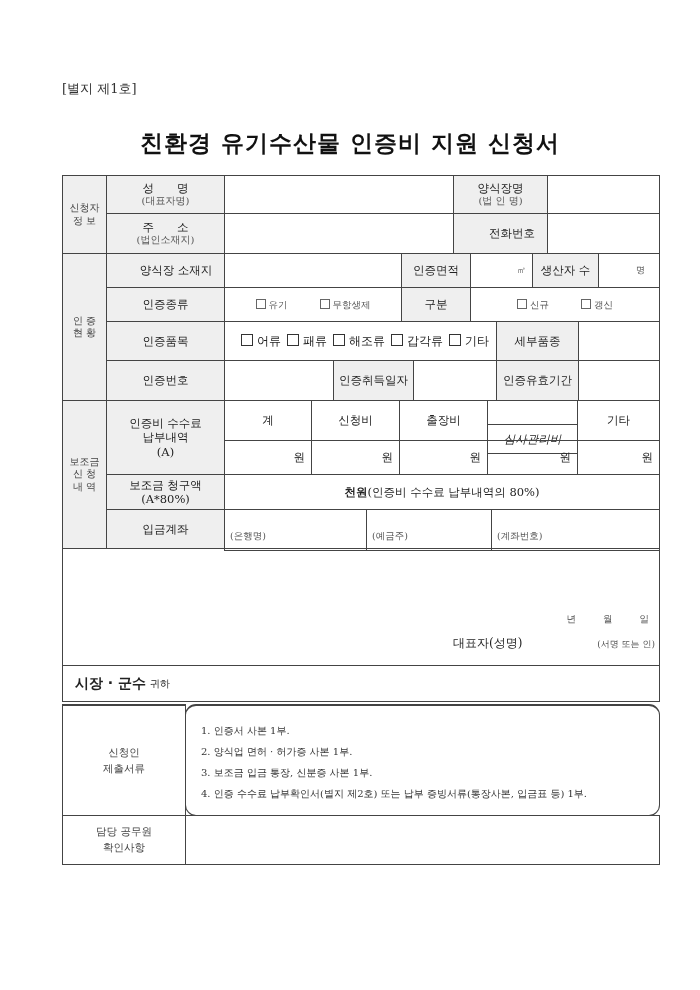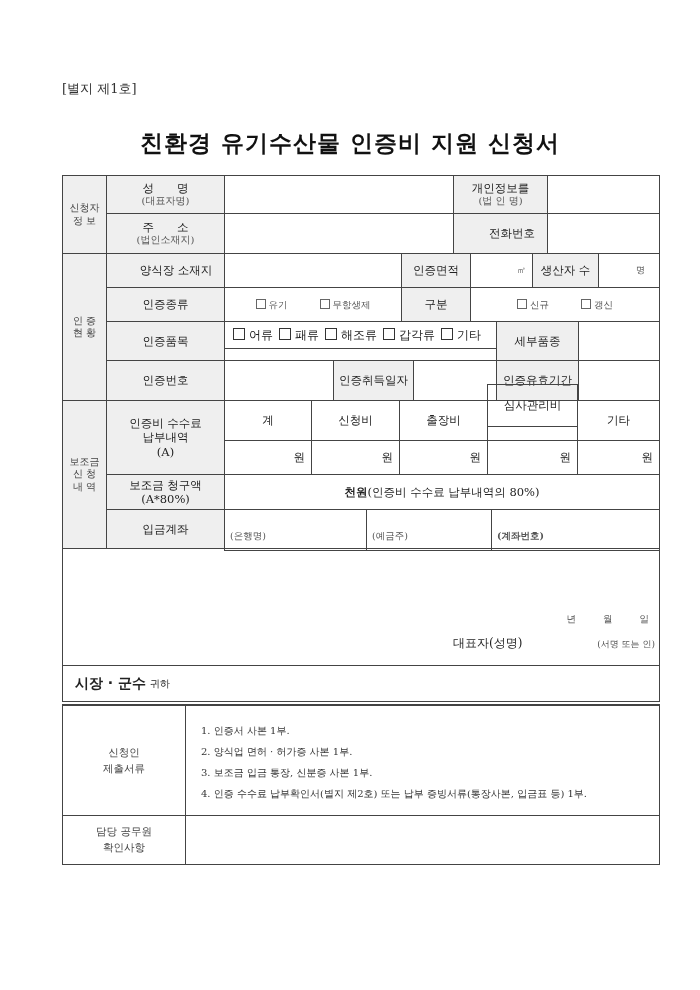--- a/index.html
+++ b/index.html
@@ -40,21 +40,21 @@
 <div class="abs title">친환경 유기수산물 인증비 지원 신청서</div>
 
 <div class="cell gray" style="left:62px;top:175px;width:45px;height:79px;">
   <div class="vlabel"><span>신청자</span><br><span>정 보</span></div>
 </div>
 <div class="cell gray" style="left:106px;top:175px;width:119px;height:39px;">
   <div><span>성　　명</span><span class="sub">(대표자명)</span></div>
 </div>
 <div class="cell" style="left:224px;top:175px;width:230px;height:39px;"></div>
 <div class="cell gray" style="left:453px;top:175px;width:95px;height:39px;">
-  <div><span>개인정보를</span><span class="sub">(법 인 명)</span></div>
+  <div><span>양식장명</span><span class="sub">(법 인 명)</span></div>
 </div>
 <div class="cell" style="left:547px;top:175px;width:113px;height:39px;"></div>
 
 <div class="cell gray" style="left:106px;top:213px;width:119px;height:41px;">
   <div><span>주　　소</span><span class="sub">(법인소재지)</span></div>
 </div>
 <div class="cell" style="left:224px;top:213px;width:230px;height:41px;"></div>
 <div class="cell gray" style="left:453px;top:213px;width:95px;height:41px;padding-left:23px;">전화번호</div>
 <div class="cell" style="left:547px;top:213px;width:113px;height:41px;"></div>
 
@@ -78,21 +78,21 @@
   <span class="opt"><span class="cb"></span><span>유기</span></span>
   <span class="opt"><span class="cb"></span><span>무항생제</span></span>
 </div>
 <div class="cell gray" style="left:401px;top:287px;width:70px;height:35px;">구분</div>
 <div class="cell" style="left:470px;top:287px;width:190px;height:35px;">
   <span class="opt"><span class="cb"></span><span>신규</span></span>
   <span class="opt"><span class="cb"></span><span>갱신</span></span>
 </div>
 
 <div class="cell gray" style="left:106px;top:321px;width:119px;height:40px;">인증품목</div>
-<div class="cell" style="left:224px;top:321px;width:273px;height:28px;justify-content:flex-start;padding-left:8px;">
+<div class="cell" style="left:224px;top:321px;width:273px;height:40px;justify-content:flex-start;padding-left:16px;">
   <span class="opt-lg"><span class="cb-lg"></span><span>어류</span></span>
   <span class="opt-lg"><span class="cb-lg"></span><span>패류</span></span>
   <span class="opt-lg"><span class="cb-lg"></span><span>해조류</span></span>
   <span class="opt-lg"><span class="cb-lg"></span><span>갑각류</span></span>
   <span class="opt-lg"><span class="cb-lg"></span><span>기타</span></span>
 </div>
 <div class="cell gray" style="left:496px;top:321px;width:83px;height:40px;">세부품종</div>
 <div class="cell" style="left:578px;top:321px;width:82px;height:40px;"></div>
 
 <div class="cell gray" style="left:106px;top:360px;width:119px;height:41px;">인증번호</div>
@@ -105,61 +105,61 @@
 <div class="cell gray" style="left:62px;top:400px;width:45px;height:149px;">
   <div class="vlabel"><span>보조금</span><br><span>신 청</span><br><span>내 역</span></div>
 </div>
 <div class="cell gray" style="left:106px;top:400px;width:119px;height:75px;">
   <div><span>인증비 수수료</span><br><span>납부내역</span><br><span>(A)</span></div>
 </div>
 
 <div class="cell" style="left:224px;top:400px;width:88px;height:41px;">계</div>
 <div class="cell" style="left:311px;top:400px;width:89px;height:41px;">신청비</div>
 <div class="cell" style="left:399px;top:400px;width:89px;height:41px;">출장비</div>
-<div class="cell" style="left:487px;top:384px;width:91px;height:43px;">심사관리비</div>
+<div class="cell" style="left:487px;top:424px;width:91px;height:30px;font-style:italic;">심사관리비</div>
 <div class="cell" style="left:577px;top:400px;width:83px;height:41px;">기타</div>
 
 <div class="cell right" style="left:224px;top:440px;width:88px;height:35px;">원</div>
 <div class="cell right" style="left:311px;top:440px;width:89px;height:35px;">원</div>
 <div class="cell right" style="left:399px;top:440px;width:89px;height:35px;">원</div>
 <div class="cell right" style="left:487px;top:440px;width:91px;height:35px;">원</div>
 <div class="cell right" style="left:577px;top:440px;width:83px;height:35px;">원</div>
 
 <div class="cell gray" style="left:106px;top:474px;width:119px;height:36px;">
   <div><span>보조금 청구액</span><br><span>(A*80%)</span></div>
 </div>
 <div class="cell" style="left:224px;top:474px;width:436px;height:36px;">
   <span class="bold">천원</span>
     <span>(인증비 수수료 납부내역의 80%)</span>
 </div>
 
 <div class="cell gray" style="left:106px;top:509px;width:119px;height:40px;">입금계좌</div>
 <div class="cell tl" style="left:224px;top:509px;width:143px;height:40px;">(은행명)</div>
 <div class="cell tl" style="left:366px;top:509px;width:126px;height:40px;">(예금주)</div>
-<div class="cell tl" style="left:491px;top:509px;width:169px;height:32px;font-weight:bold;">(계좌번호)</div>
+<div class="cell tl" style="left:491px;top:509px;width:169px;height:32px;">(계좌번호)</div>
 
 <div class="abs consent">
   <div class="date">
     <span>년</span>
     <span>월</span>
     <span>일</span>
   </div>
   <div class="rep">대표자(성명)</div>
   <div class="sig">(서명 또는 인)</div>
 </div>
 
 <div class="abs addressee">
   <span class="addr-main">시장 · 군수</span>
   <span class="addr-suffix">귀하</span>
 </div>
 
 <div class="doc-label" style="left:62px;top:704px;width:124px;height:112px;border-top:2px solid #444;">
   <div><span>신청인</span><br><span>제출서류</span></div>
 </div>
-<div class="doc-list" style="left:185px;top:704px;width:475px;height:112px;border-top:2px solid #444;">
+<div class="doc-list" style="left:185px;top:704px;width:475px;height:112px;border-top:2px solid #444;border-radius:11px;">
   <div>1. 인증서 사본 1부.</div>
   <div>2. 양식업 면허 · 허가증 사본 1부.</div>
   <div>3. 보조금 입금 통장, 신분증 사본 1부.</div>
   <div>4. 인증 수수료 납부확인서(별지 제2호) 또는 납부 증빙서류(통장사본, 입금표 등) 1부.</div>
 </div>
 
 <div class="doc-label" style="left:62px;top:815px;width:124px;height:50px;">
   <div><span>담당 공무원</span><br><span>확인사항</span></div>
 </div>
 <div class="doc-list" style="left:185px;top:815px;width:475px;height:50px;padding-top:4px;">

